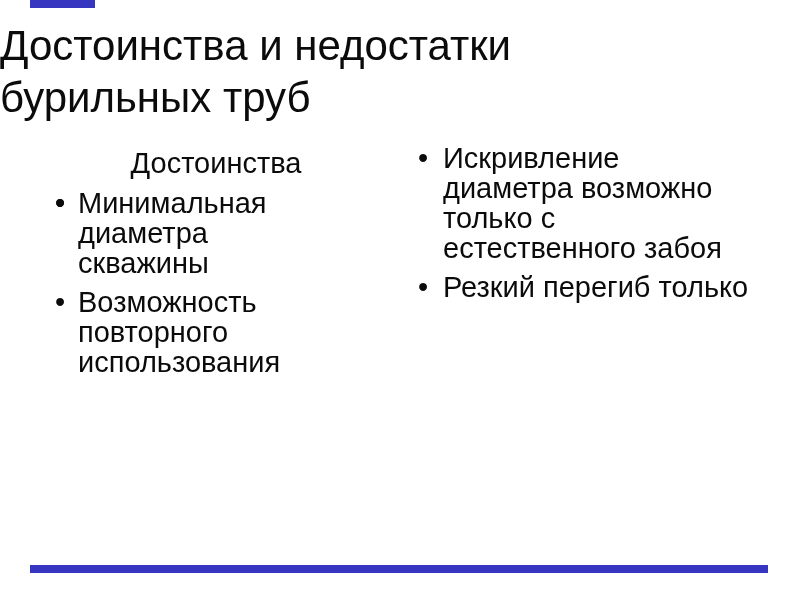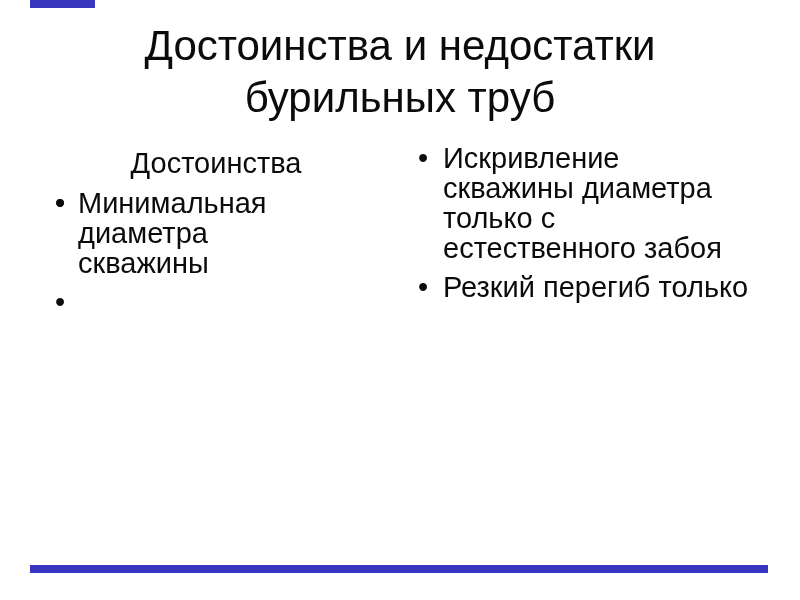--- a/index.html
+++ b/index.html
@@ -31,21 +31,21 @@
     top: 565px;
     width: 738px;
     height: 8px;
   }
   .title {
     position: absolute;
     left: 0;
     top: 20px;
     width: 800px;
     margin: 0;
-    text-align: center;
+    text-align: left;
     font-size: 42px;
     line-height: 52px;
     font-weight: 400;
     white-space: pre-line;
     letter-spacing: 0;
   }
   .column {
     position: absolute;
   }
   .column.left {
@@ -114,30 +114,33 @@
       <li>
         <span class="bullet-marker">•</span>
       </li>
       <li>
         <span class="bullet-marker">•</span>
         <span class="li-text">Минимальная диаметра
 скважины</span>
       </li>
       <li>
         <span class="bullet-marker">•</span>
+        <span class="li-text">Возможность
+повторного
+использования</span>
       </li>
     </ul>
   </div>
 
   <div class="column right">
     <ul class="bullets">
       <li>
         <span class="bullet-marker">•</span>
         <span class="li-text">Искривление
-скважины диаметра
+диаметра возможно
 только с
 естественного забоя</span>
       </li>
       <li>
         <span class="bullet-marker">•</span>
         <span class="li-text">Резкий перегиб только</span>
       </li>
     </ul>
   </div>
 

